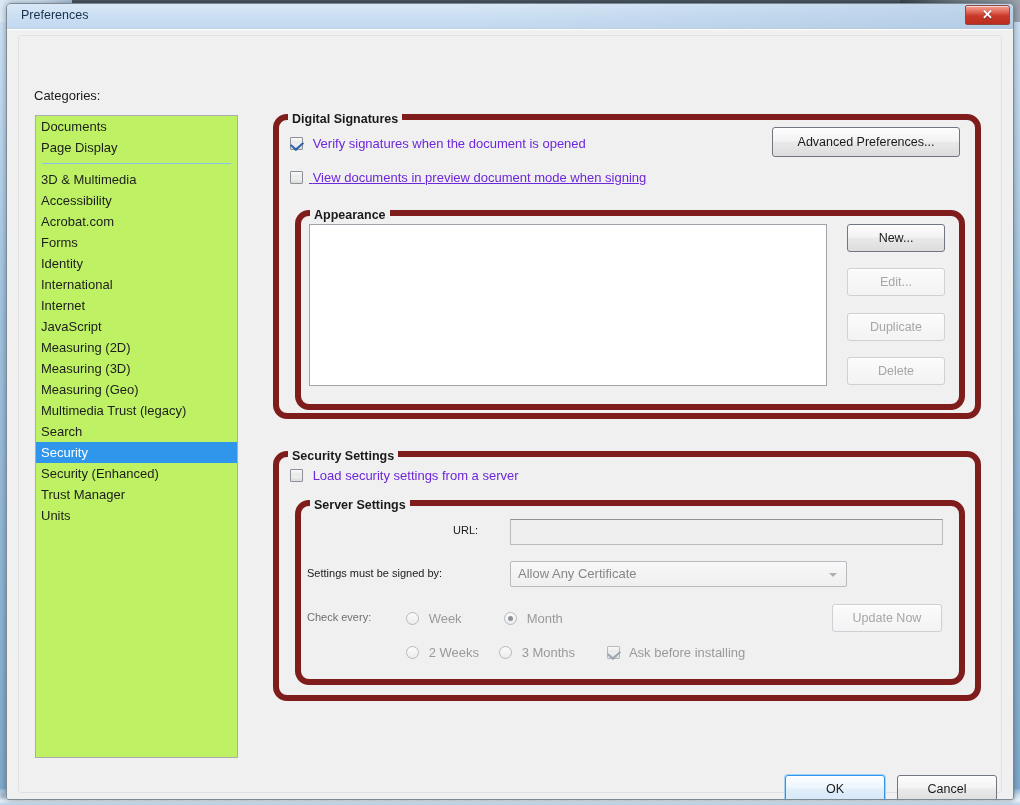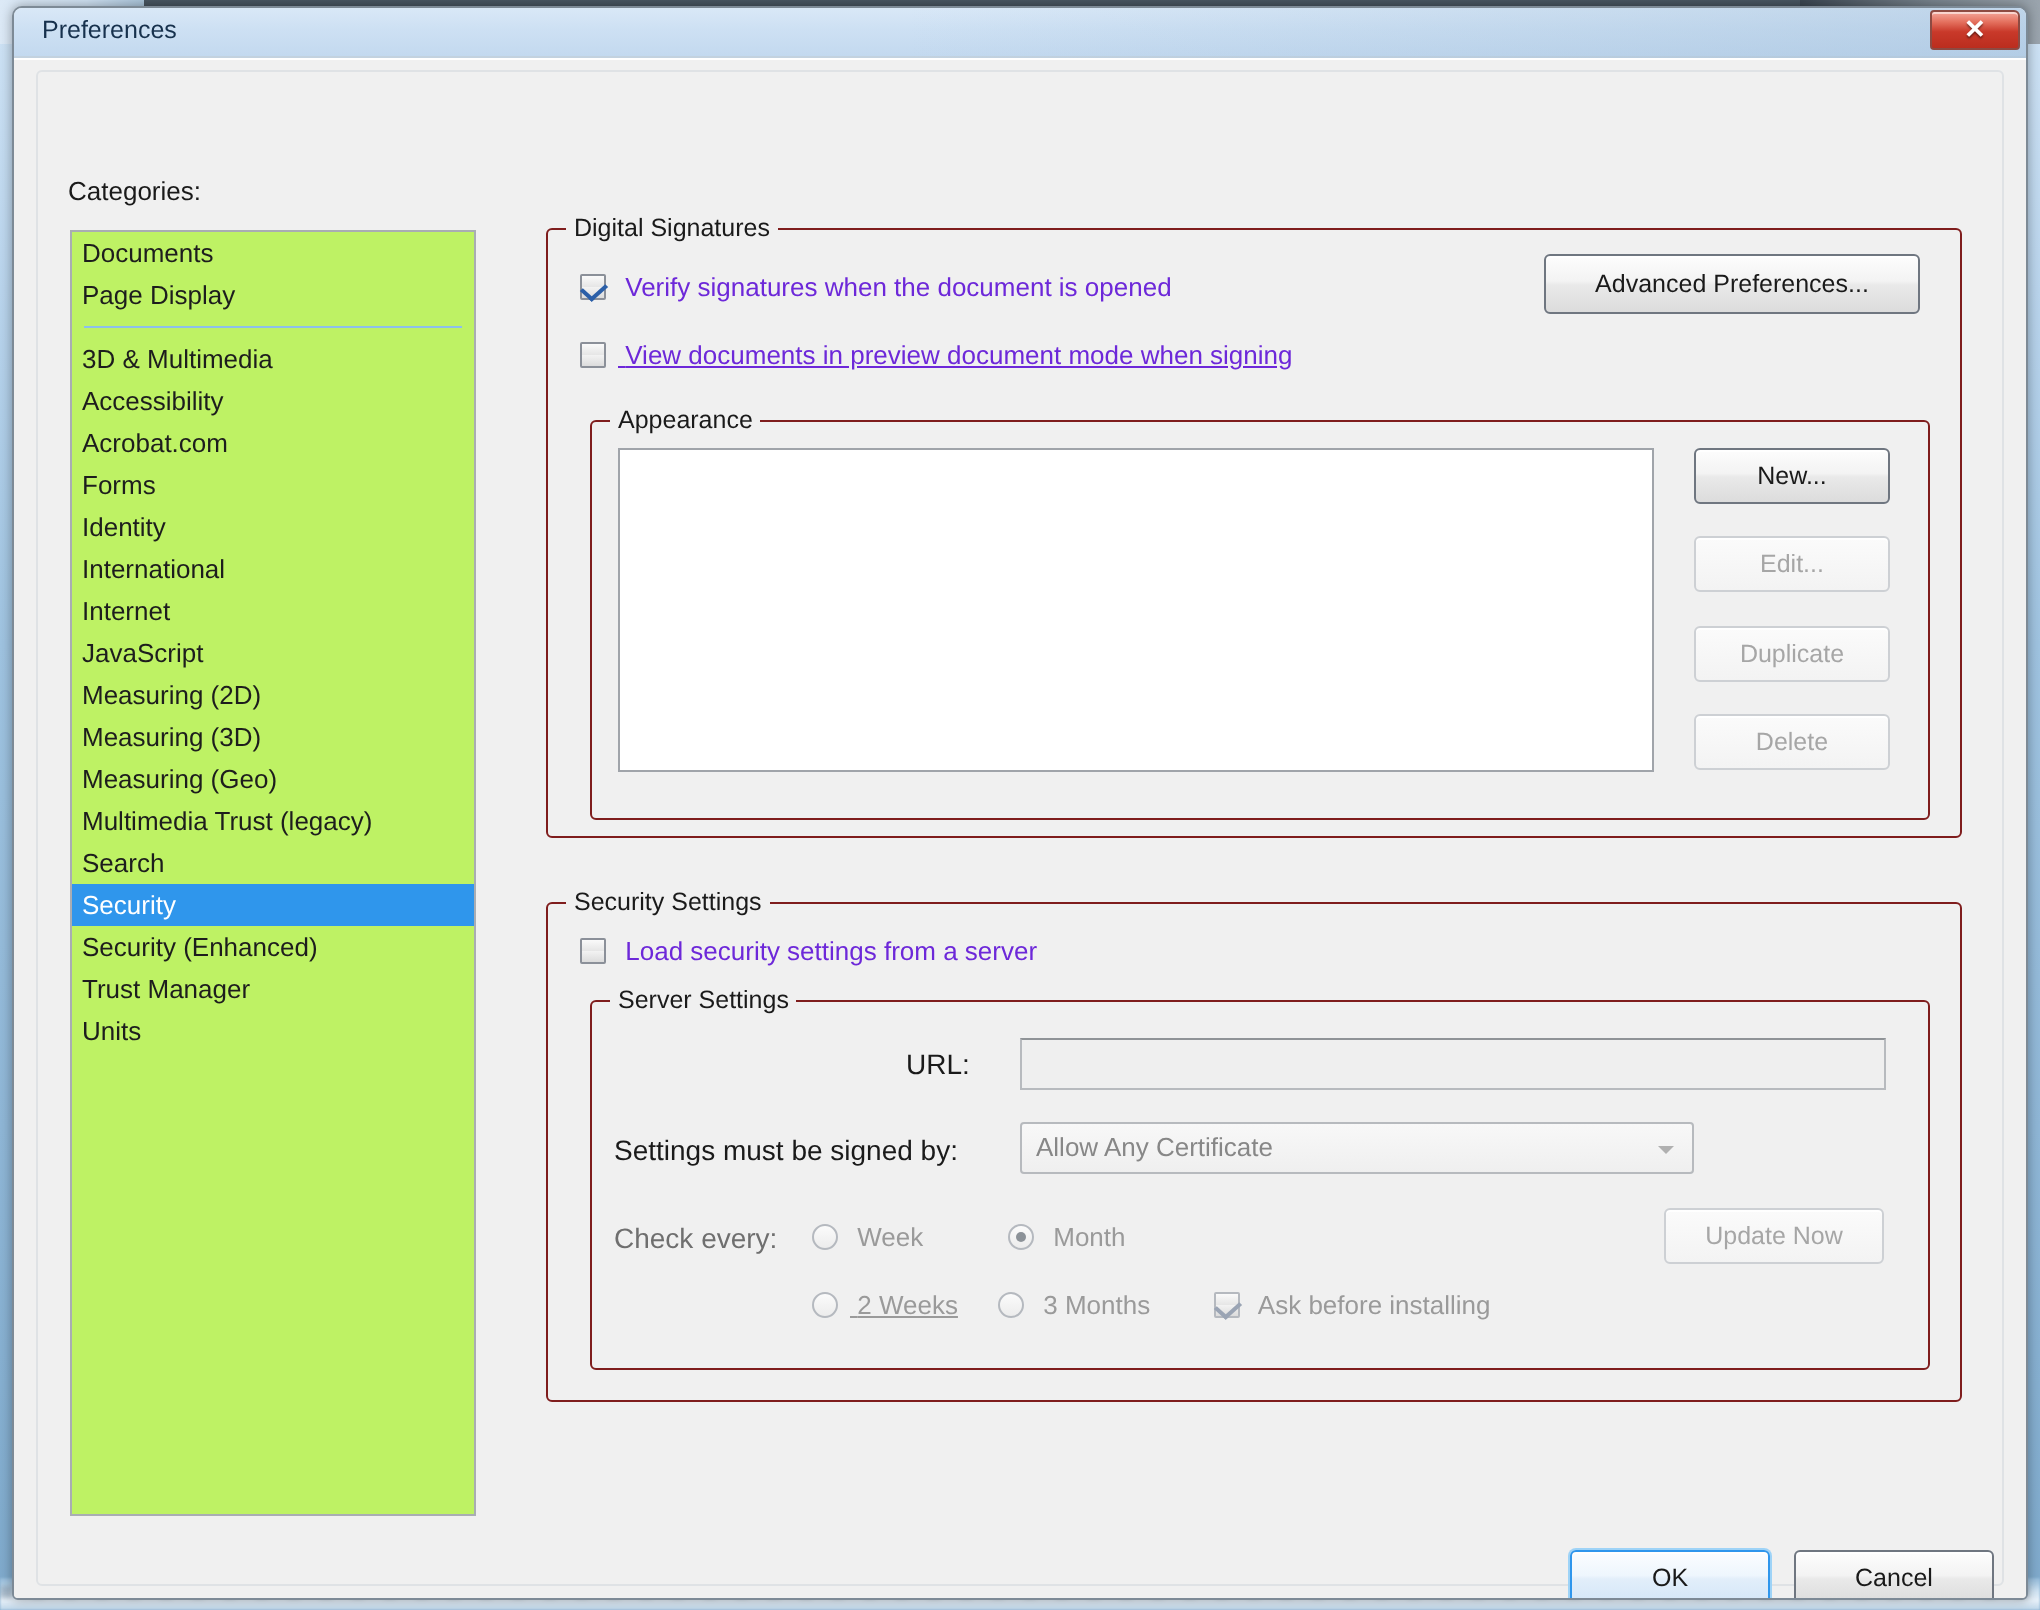--- a/index.html
+++ b/index.html
@@ -126,23 +126,24 @@
   }
   .cat-divider::after {
     content: ""; position: absolute;
     left: 6px; right: 6px; top: 5px; height: 1px;
     background: #8cc0ec;
   }
 
   
   .groupbox {
     position: absolute;
-    border: 1px solid #7f1d1d;
-    border-radius: 3px;
+    border: 6px solid #7f1d1d;
+    border-radius: 14px;
     background: transparent;
+    font-weight: bold;
   }
   .groupbox > .gb-title {
     position: absolute; top: -8px; left: 9px;
     padding: 0 4px;
     background: #f0f0f0;
     font-size: 12.5px; color: #1a1a1a;
     white-space: nowrap;
   }
 
   #gb-digital { left: 266px; top: 84px; width: 708px; height: 305px; }
@@ -222,21 +223,21 @@
   
   #appearance-list {
     position: absolute; left: 302px; top: 194px;
     width: 518px; height: 162px;
     background: #fff;
     border: 1px solid #a0a4aa;
   }
 
   
   .field-label {
-    position: absolute; font-size: 14px; color: #6f6f6f; white-space: nowrap;
+    position: absolute; font-size: 11px; color: #6f6f6f; white-space: nowrap;
   }
   .field-label.dark { color: #1a1a1a; }
   #lbl-url { left: 446px; top: 494px; }
   #lbl-signed { left: 300px; top: 537px; }
   #lbl-check { left: 300px; top: 581px; }
 
   #input-url {
     position: absolute; left: 503px; top: 489px;
     width: 433px; height: 26px;
     border: 1px solid #b7babe;
@@ -263,21 +264,21 @@
     border-left: 4px solid transparent;
     border-right: 4px solid transparent;
     border-top: 4px solid #b0b0b0;
   }
 
   .radio-opt {
     position: absolute; font-size: 13px; color: #9a9a9a; white-space: nowrap; cursor: default;
   }
   #opt-week    { left: 399px; top: 581px; }
   #opt-month   { left: 497px; top: 581px; }
-  #opt-2weeks  { left: 399px; top: 615px; text-decoration: underline; }
+  #opt-2weeks  { left: 399px; top: 615px; }
   #opt-3months { left: 492px; top: 615px; }
   #opt-ask     { left: 600px; top: 615px; }
 </style>
 </head>
 <body>
 
 <div id="desktop">
   <div id="parent-titlebar">
     <div class="glass-left"></div>
     <div class="glass-right"></div>

